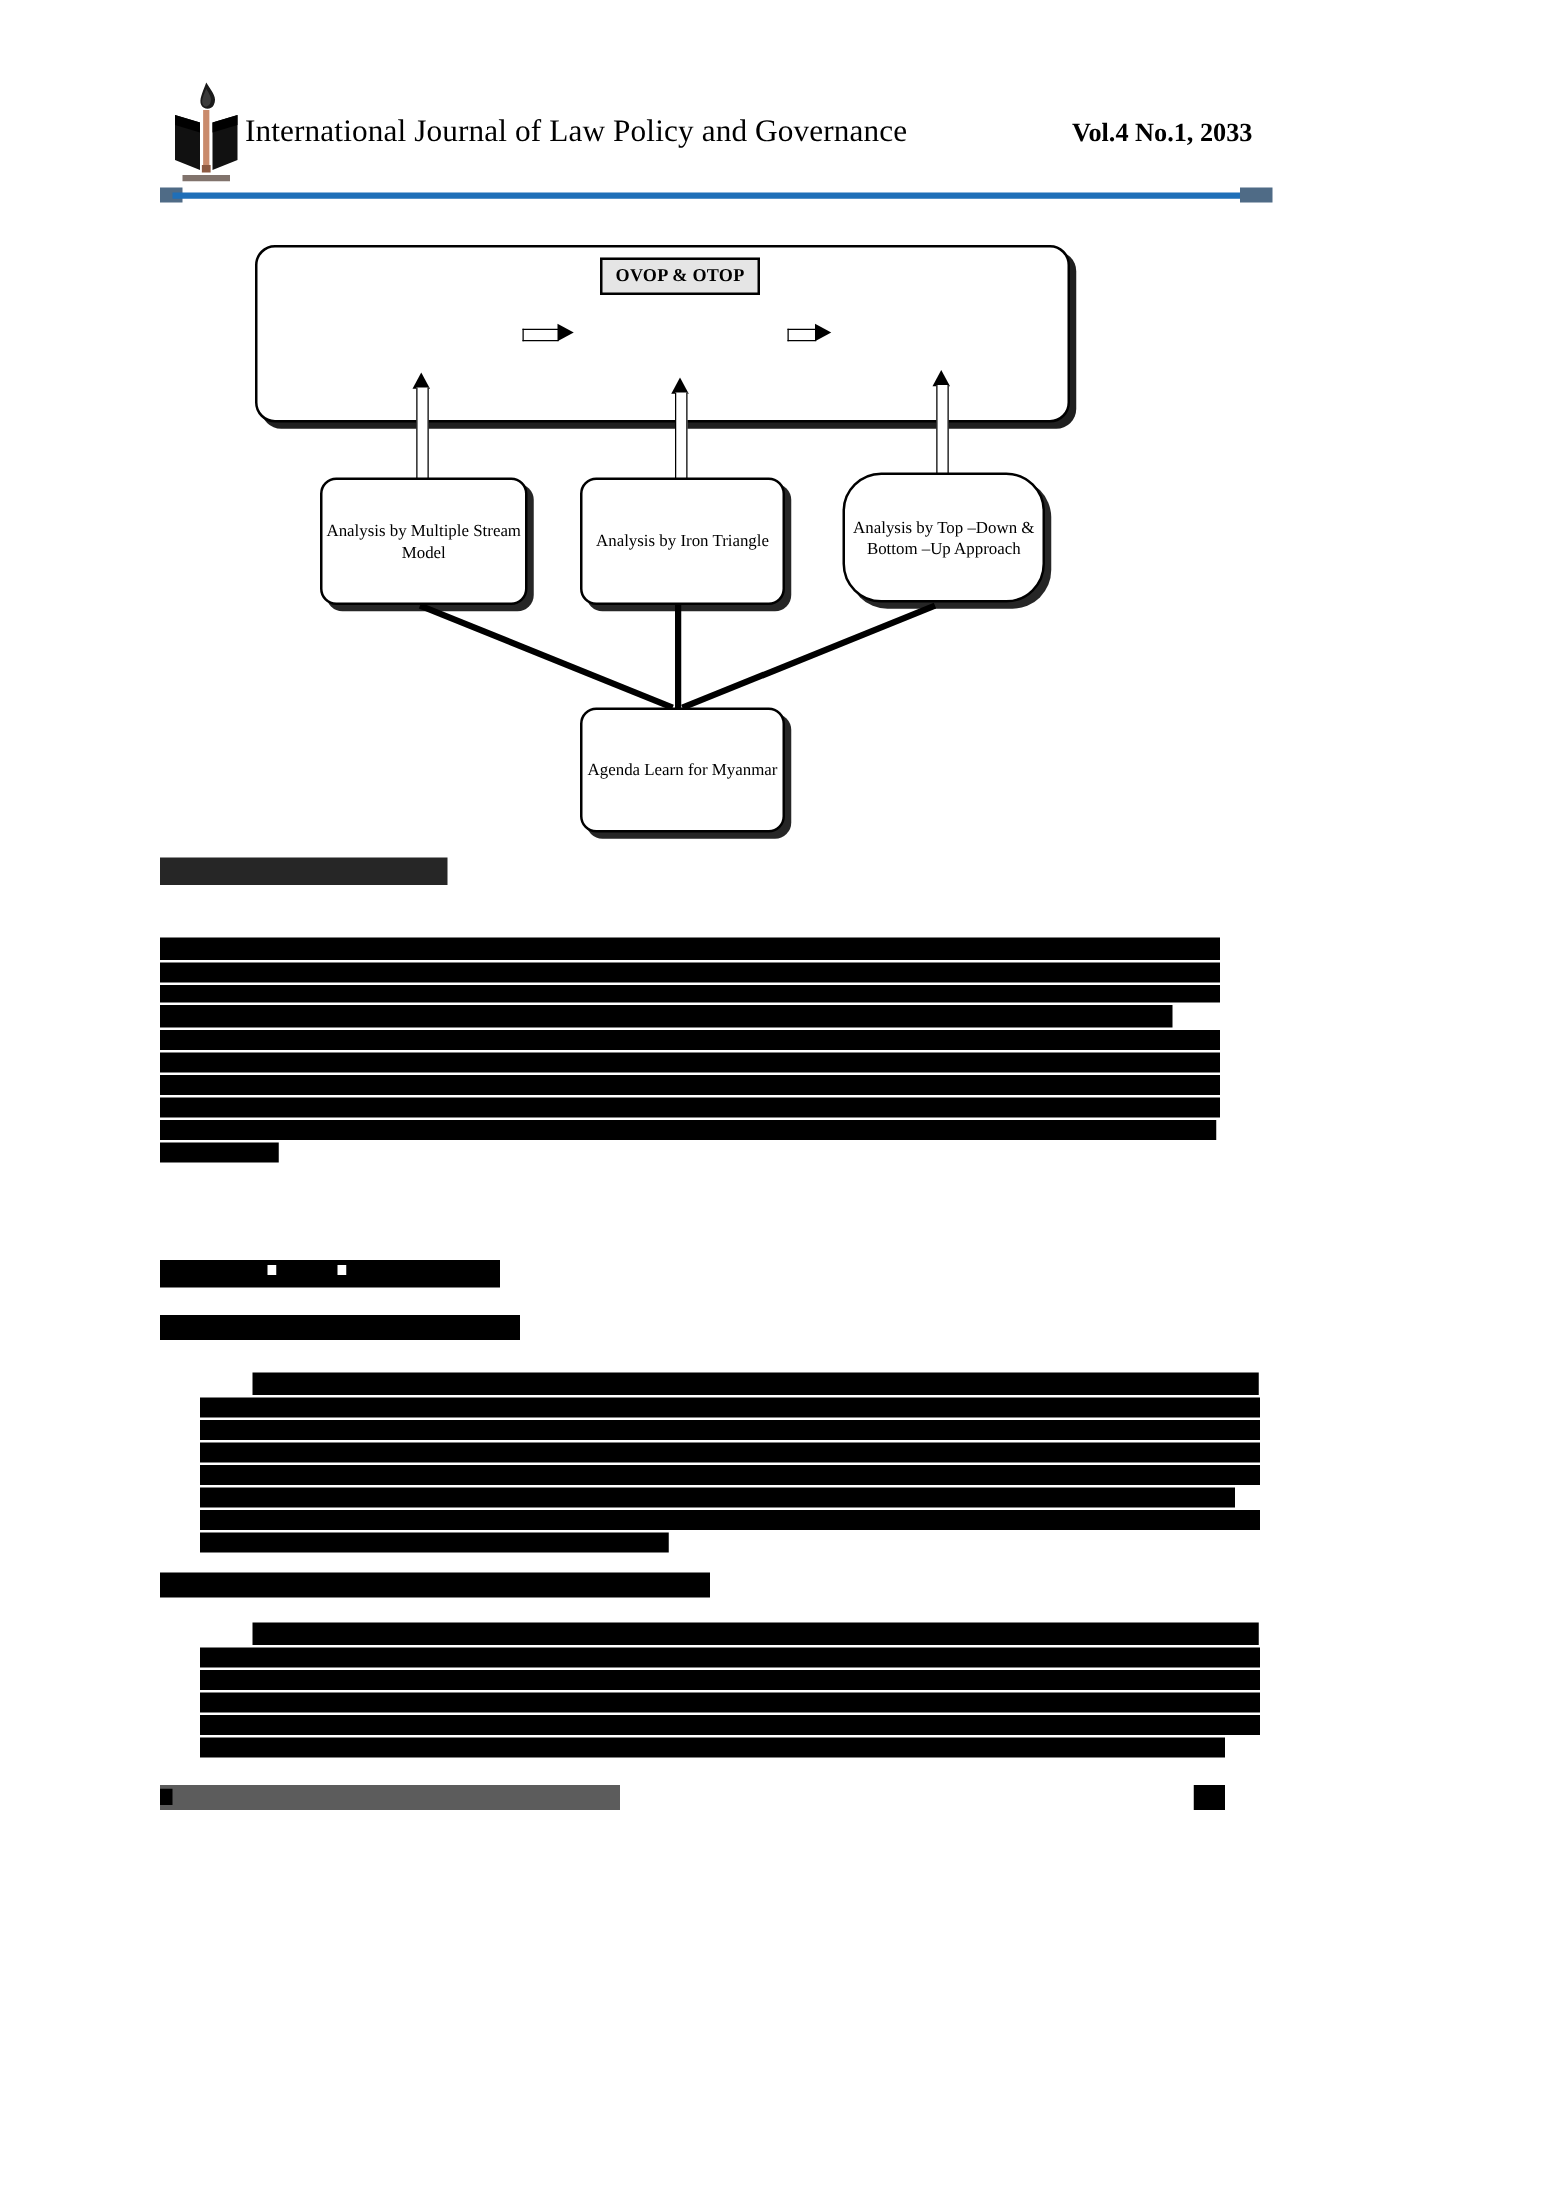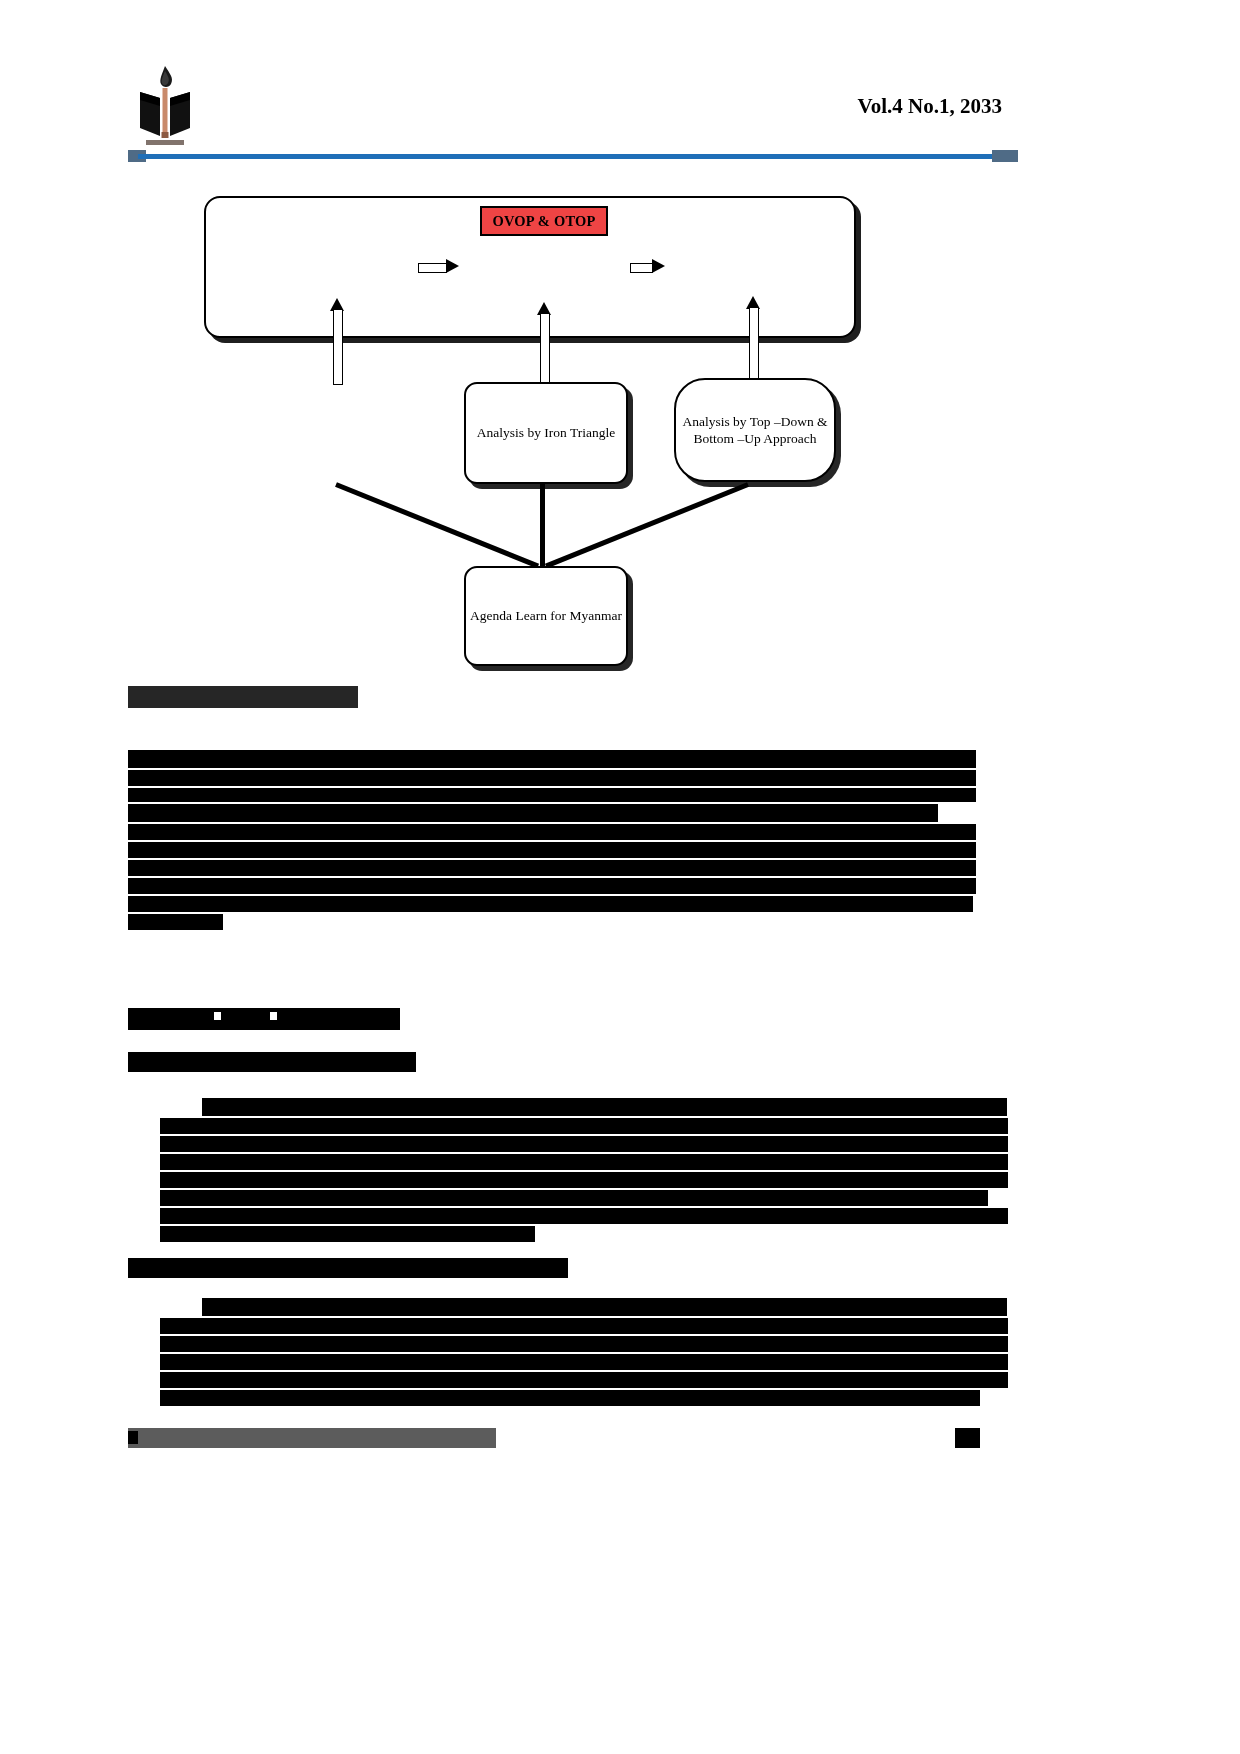--- a/index.html
+++ b/index.html
@@ -29,21 +29,21 @@
   
   .chart{position:absolute;left:196px;top:190px;width:660px;height:480px;}
 
   .outer-frame{
     position:absolute;left:8px;top:6px;width:648px;height:138px;
     border:2.5px solid #000;border-radius:16px;background:#fff;
     box-shadow:5px 5px 0 0 rgba(0,0,0,0.88);
   }
   .ovop-badge{
     position:absolute;left:284px;top:16px;width:124px;height:26px;
-    border:2px solid #000;background:#ef4444;
+    border:2px solid #000;background:#e5e5e5;
     display:flex;align-items:center;justify-content:center;
     font-size:14.5px;font-weight:bold;letter-spacing:0.2px;z-index:4;
   }
 
   .node{
     position:absolute;background:#fff;border:2px solid #000;border-radius:13px;
     display:flex;align-items:center;justify-content:center;text-align:center;
     font-size:13.5px;line-height:1.28;color:#000;z-index:3;
   }
   .node.sh{box-shadow:5px 5px 0 0 rgba(0,0,0,0.85);}
@@ -120,20 +120,21 @@
         <rect x="28.5" y="26" width="5" height="48" fill="#c98a6b"></rect>
         <rect x="27.5" y="70" width="7" height="6" fill="#8d5a42"></rect>
 
         <path d="M31,4 C36,12 40,16 37,22 C35,26 29,26 27,22 C25,18 28,12 31,4 Z" fill="#1a1a1a"></path>
         <path d="M31,9 C34,14 36,17 34,21 C32,24 29,24 28,21 C27,18 29,14 31,9 Z" fill="#3a3a3a"></path>
 
         <rect x="12" y="78" width="38" height="5" fill="#6b5a52" opacity="0.85"></rect>
       </svg>
     </div>
 
+    <div class="journal-title">International Journal of Law Policy and Governance</div>
 
     <div class="volume">Vol.4 No.1, 2033</div>
   </div>
 
   <div class="rule-wrap">
     <div class="rule-cap-l"></div>
     <div class="rule-line"></div>
     <div class="rule-cap-r"></div>
   </div>
 
@@ -159,20 +160,21 @@
     </div>
     <div class="varrow va2">
       <div class="head"></div>
         <div class="shaft"></div>
     </div>
     <div class="varrow va3">
       <div class="head"></div>
         <div class="shaft"></div>
     </div>
 
+    <div class="node sh n-mid1">Analysis by Multiple Stream Model</div>
     <div class="node sh n-mid2">Analysis by Iron Triangle</div>
     <div class="node sh n-mid3">Analysis by Top –Down &amp; Bottom –Up Approach</div>
 
     <div class="diag diag-l"></div>
     <div class="conv conv-center"></div>
     <div class="diag diag-r"></div>
 
     <div class="node sh n-bottom">Agenda Learn for Myanmar</div>
   </div>
 

